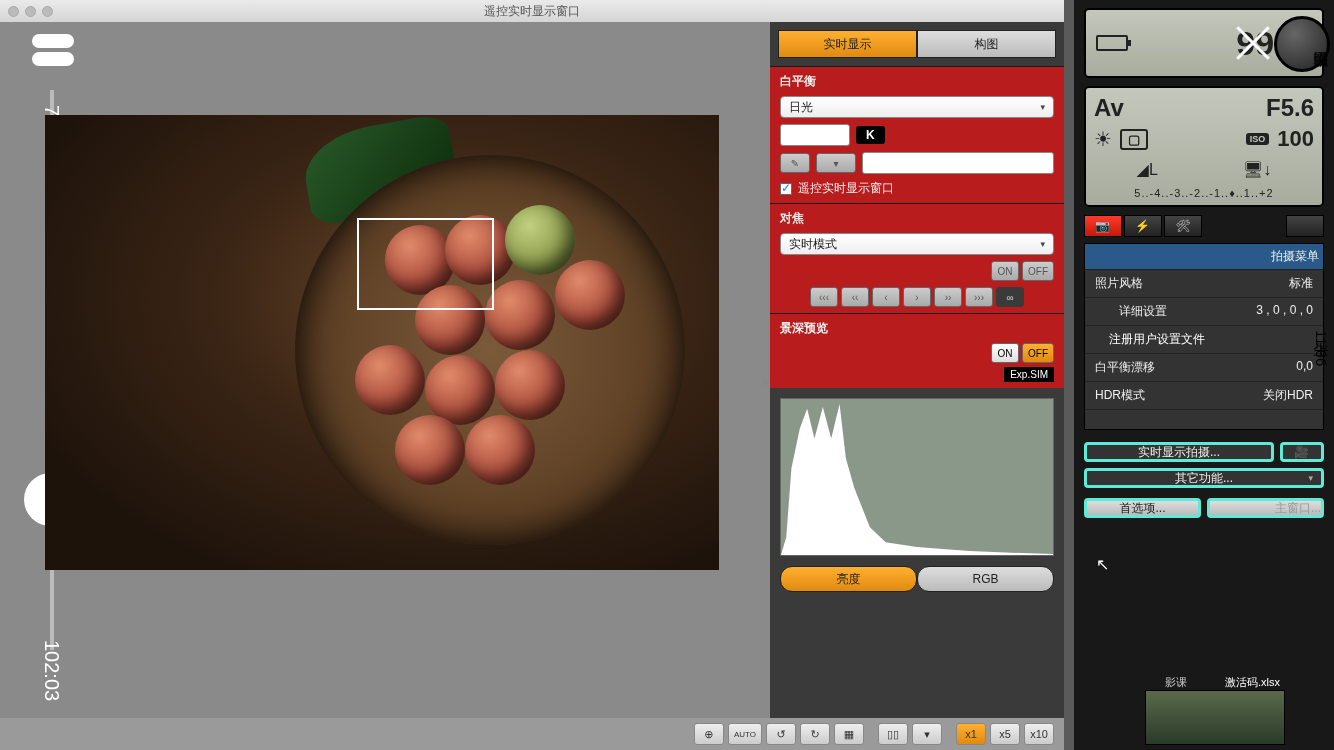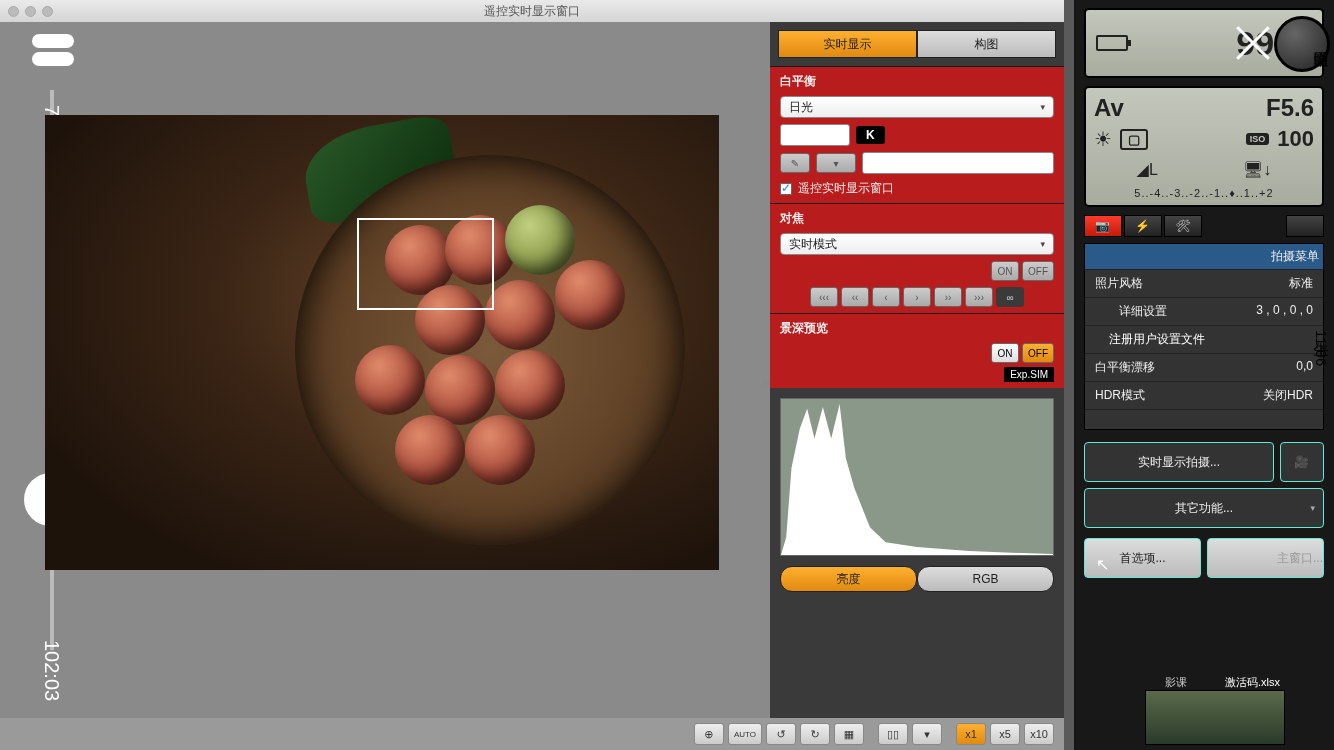--- a/index.html
+++ b/index.html
@@ -84,21 +84,21 @@
 
 .modetabs { display: flex; margin: 0 10px; gap: 2px; }
 .modetab { width: 38px; height: 22px; background: linear-gradient(#444,#222); border: 1px solid #000; display: flex; align-items: center; justify-content: center; color: #ccc; }
 .modetab.red { background: linear-gradient(#ff3a2a,#c41a0a); }
 
 .menu { margin: 6px 10px 0; background: #333; border: 1px solid #000; }
 .menu-head { background: #2a5a8a; text-align: right; padding: 4px; }
 .menu-row { display: flex; justify-content: space-between; padding: 5px 10px; border-top: 1px solid #222; }
 .menu-row.dim { color: #ffffff; }
 
-.bigbtn { margin: 6px 10px 0; height: 40px; background: #333; border: 1px solid #5eead4; border-radius: 4px; display: flex; align-items: center; justify-content: center; position: relative; }
+.bigbtn { margin: 6px 10px 0; height: 20px; background: #333; border: 3px solid #5eead4; border-radius: 4px; display: flex; align-items: center; justify-content: center; position: relative; }
 .bigbtn .arrow { position: absolute; right: 8px; font-size: 9px; color: #aaa; }
 .btnpair { display: flex; gap: 6px; margin: 10px 10px 0; }
 .btnpair .bigbtn { flex: 1; margin: 0; background: linear-gradient(#ddd,#bbb); color: #222; }
 .btnpair .bigbtn.dim { color: #999; justify-content: flex-end; }
 
 .lv-row { display: flex; gap: 6px; margin: 12px 10px 0; }
 .lv-row .bigbtn { margin: 0; }
 .lv-row .bigbtn:first-child { flex: 1; }
 .lv-row .bigbtn:last-child { width: 44px; }
 

